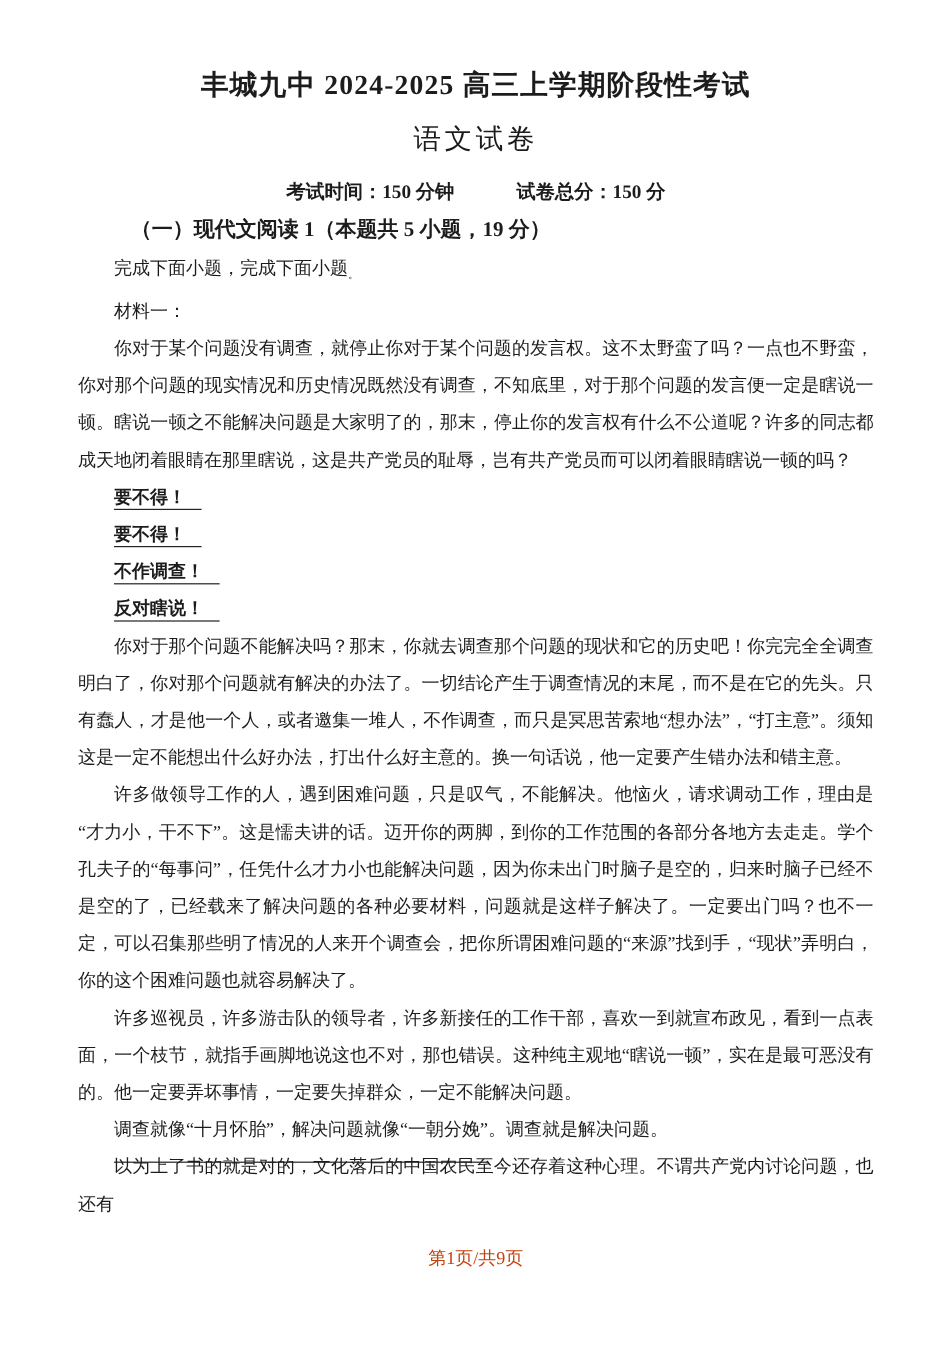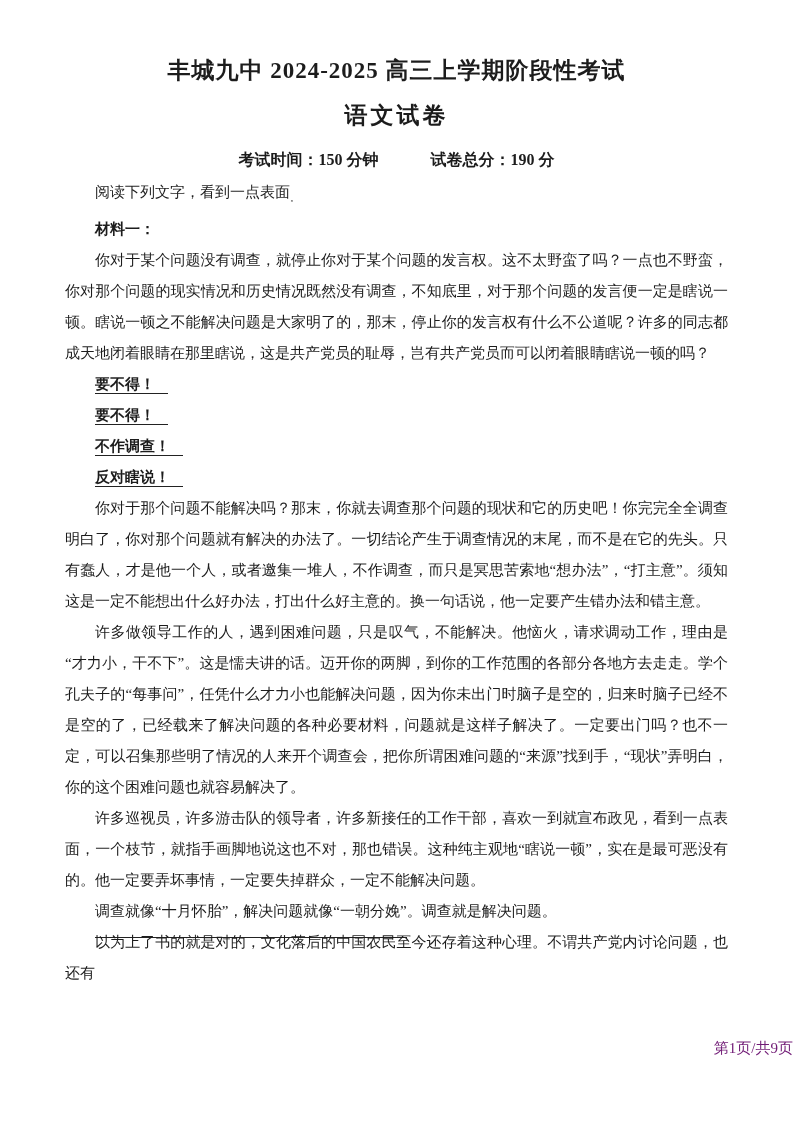--- a/index.html
+++ b/index.html
@@ -20,21 +20,21 @@
     text-align: center;
     font-size: 23px;
     font-weight: 700;
     letter-spacing: 1px;
     line-height: 1.3;
   }
   .subject {
     margin: 15px 0 0 0;
     text-align: center;
     font-size: 23px;
-    font-weight: 700;
+    font-weight: 400;
     letter-spacing: 3px;
     line-height: 1.3;
   }
   .meta {
     margin-top: 19px;
     display: flex;
     justify-content: center;
     gap: 52px;
     font-size: 16px;
     font-weight: 700;
@@ -61,21 +61,20 @@
     margin-top: 6px;
     padding-left: 30px;
   }
   .tiny-mark {
     font-size: 9px;
     vertical-align: sub;
     color: #333;
   }
   .material-label {
     padding-left: 30px;
-    font-weight: bold;
   }
   p.para {
     margin: 0;
     text-indent: 2em;
   }
   .slogan-line {
     padding-left: 30px;
     font-weight: bold;
   }
   .slogan-line .u-slogan {
@@ -85,43 +84,44 @@
   }
   .underlined {
     border-bottom: 1.3px solid #222;
     padding-bottom: 18px;
   }
   .page-footer {
     position: absolute;
     left: 0;
     right: 0;
     bottom: 64px;
-    text-align: right;
+    text-align: center;
     font-size: 15px;
-    color: #701a75;
+    color: #c2410c;
   }
 </style>
 </head>
 <body>
 
 <div class="page">
 
   <header>
     <h1 class="title">丰城九中 2024-2025 高三上学期阶段性考试</h1>
     <h2 class="subject">语文试卷</h2>
     <div class="meta">
       <span>考试时间：150 分钟</span>
-      <span>试卷总分：190 分</span>
+      <span>试卷总分：150 分</span>
     </div>
   </header>
 
   <main>
+    <div class="subsection-heading">（一）现代文阅读 1（本题共 5 小题，19 分）</div>
 
     <div class="body-text">
-      <div class="instruction"><span>阅读下列文字，看到一点表面</span><span class="tiny-mark">。</span></div>
+      <div class="instruction"><span>完成下面小题，完成下面小题</span><span class="tiny-mark">。</span></div>
 
       <div class="material-label">材料一：</div>
 
       <p class="para">你对于某个问题没有调查，就停止你对于某个问题的发言权。这不太野蛮了吗？一点也不野蛮，你对那个问题的现实情况和历史情况既然没有调查，不知底里，对于那个问题的发言便一定是瞎说一顿。瞎说一顿之不能解决问题是大家明了的，那末，停止你的发言权有什么不公道呢？许多的同志都成天地闭着眼睛在那里瞎说，这是共产党员的耻辱，岂有共产党员而可以闭着眼睛瞎说一顿的吗？</p>
 
       <div class="slogan-line"><span class="u-slogan">要不得！</span></div>
       <div class="slogan-line"><span class="u-slogan">要不得！</span></div>
       <div class="slogan-line"><span class="u-slogan">不作调查！</span></div>
       <div class="slogan-line"><span class="u-slogan">反对瞎说！</span></div>
 

